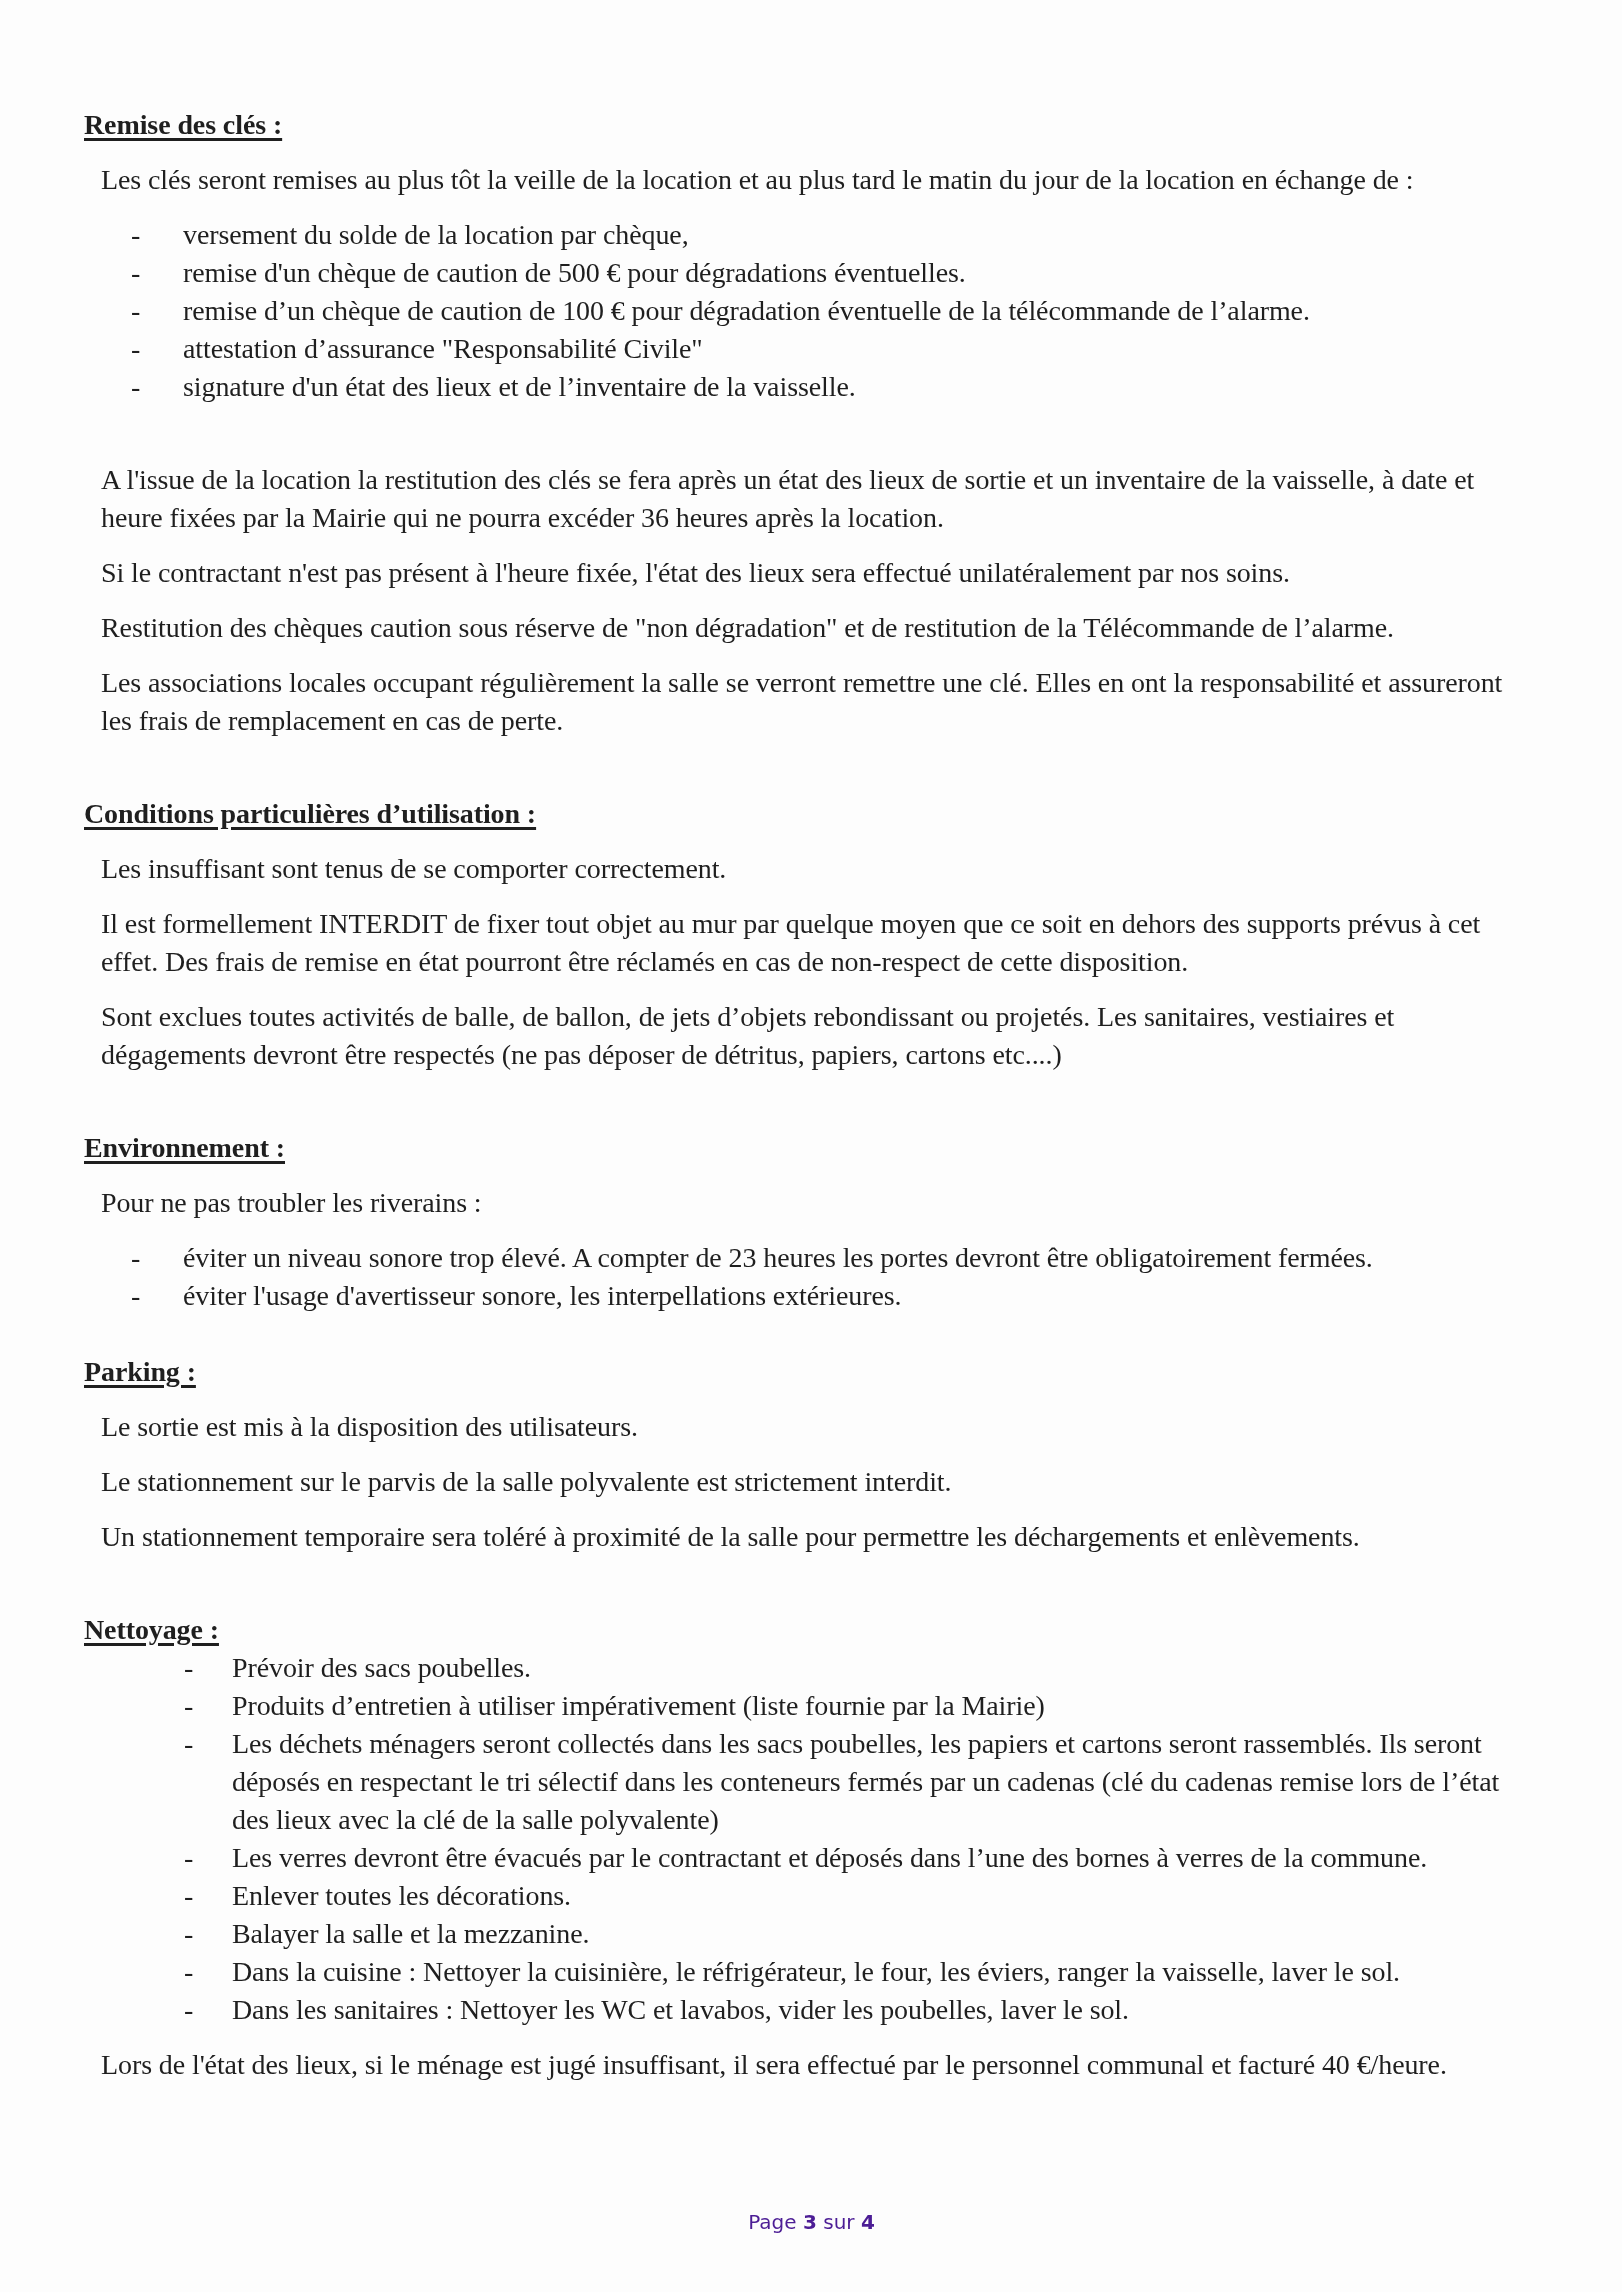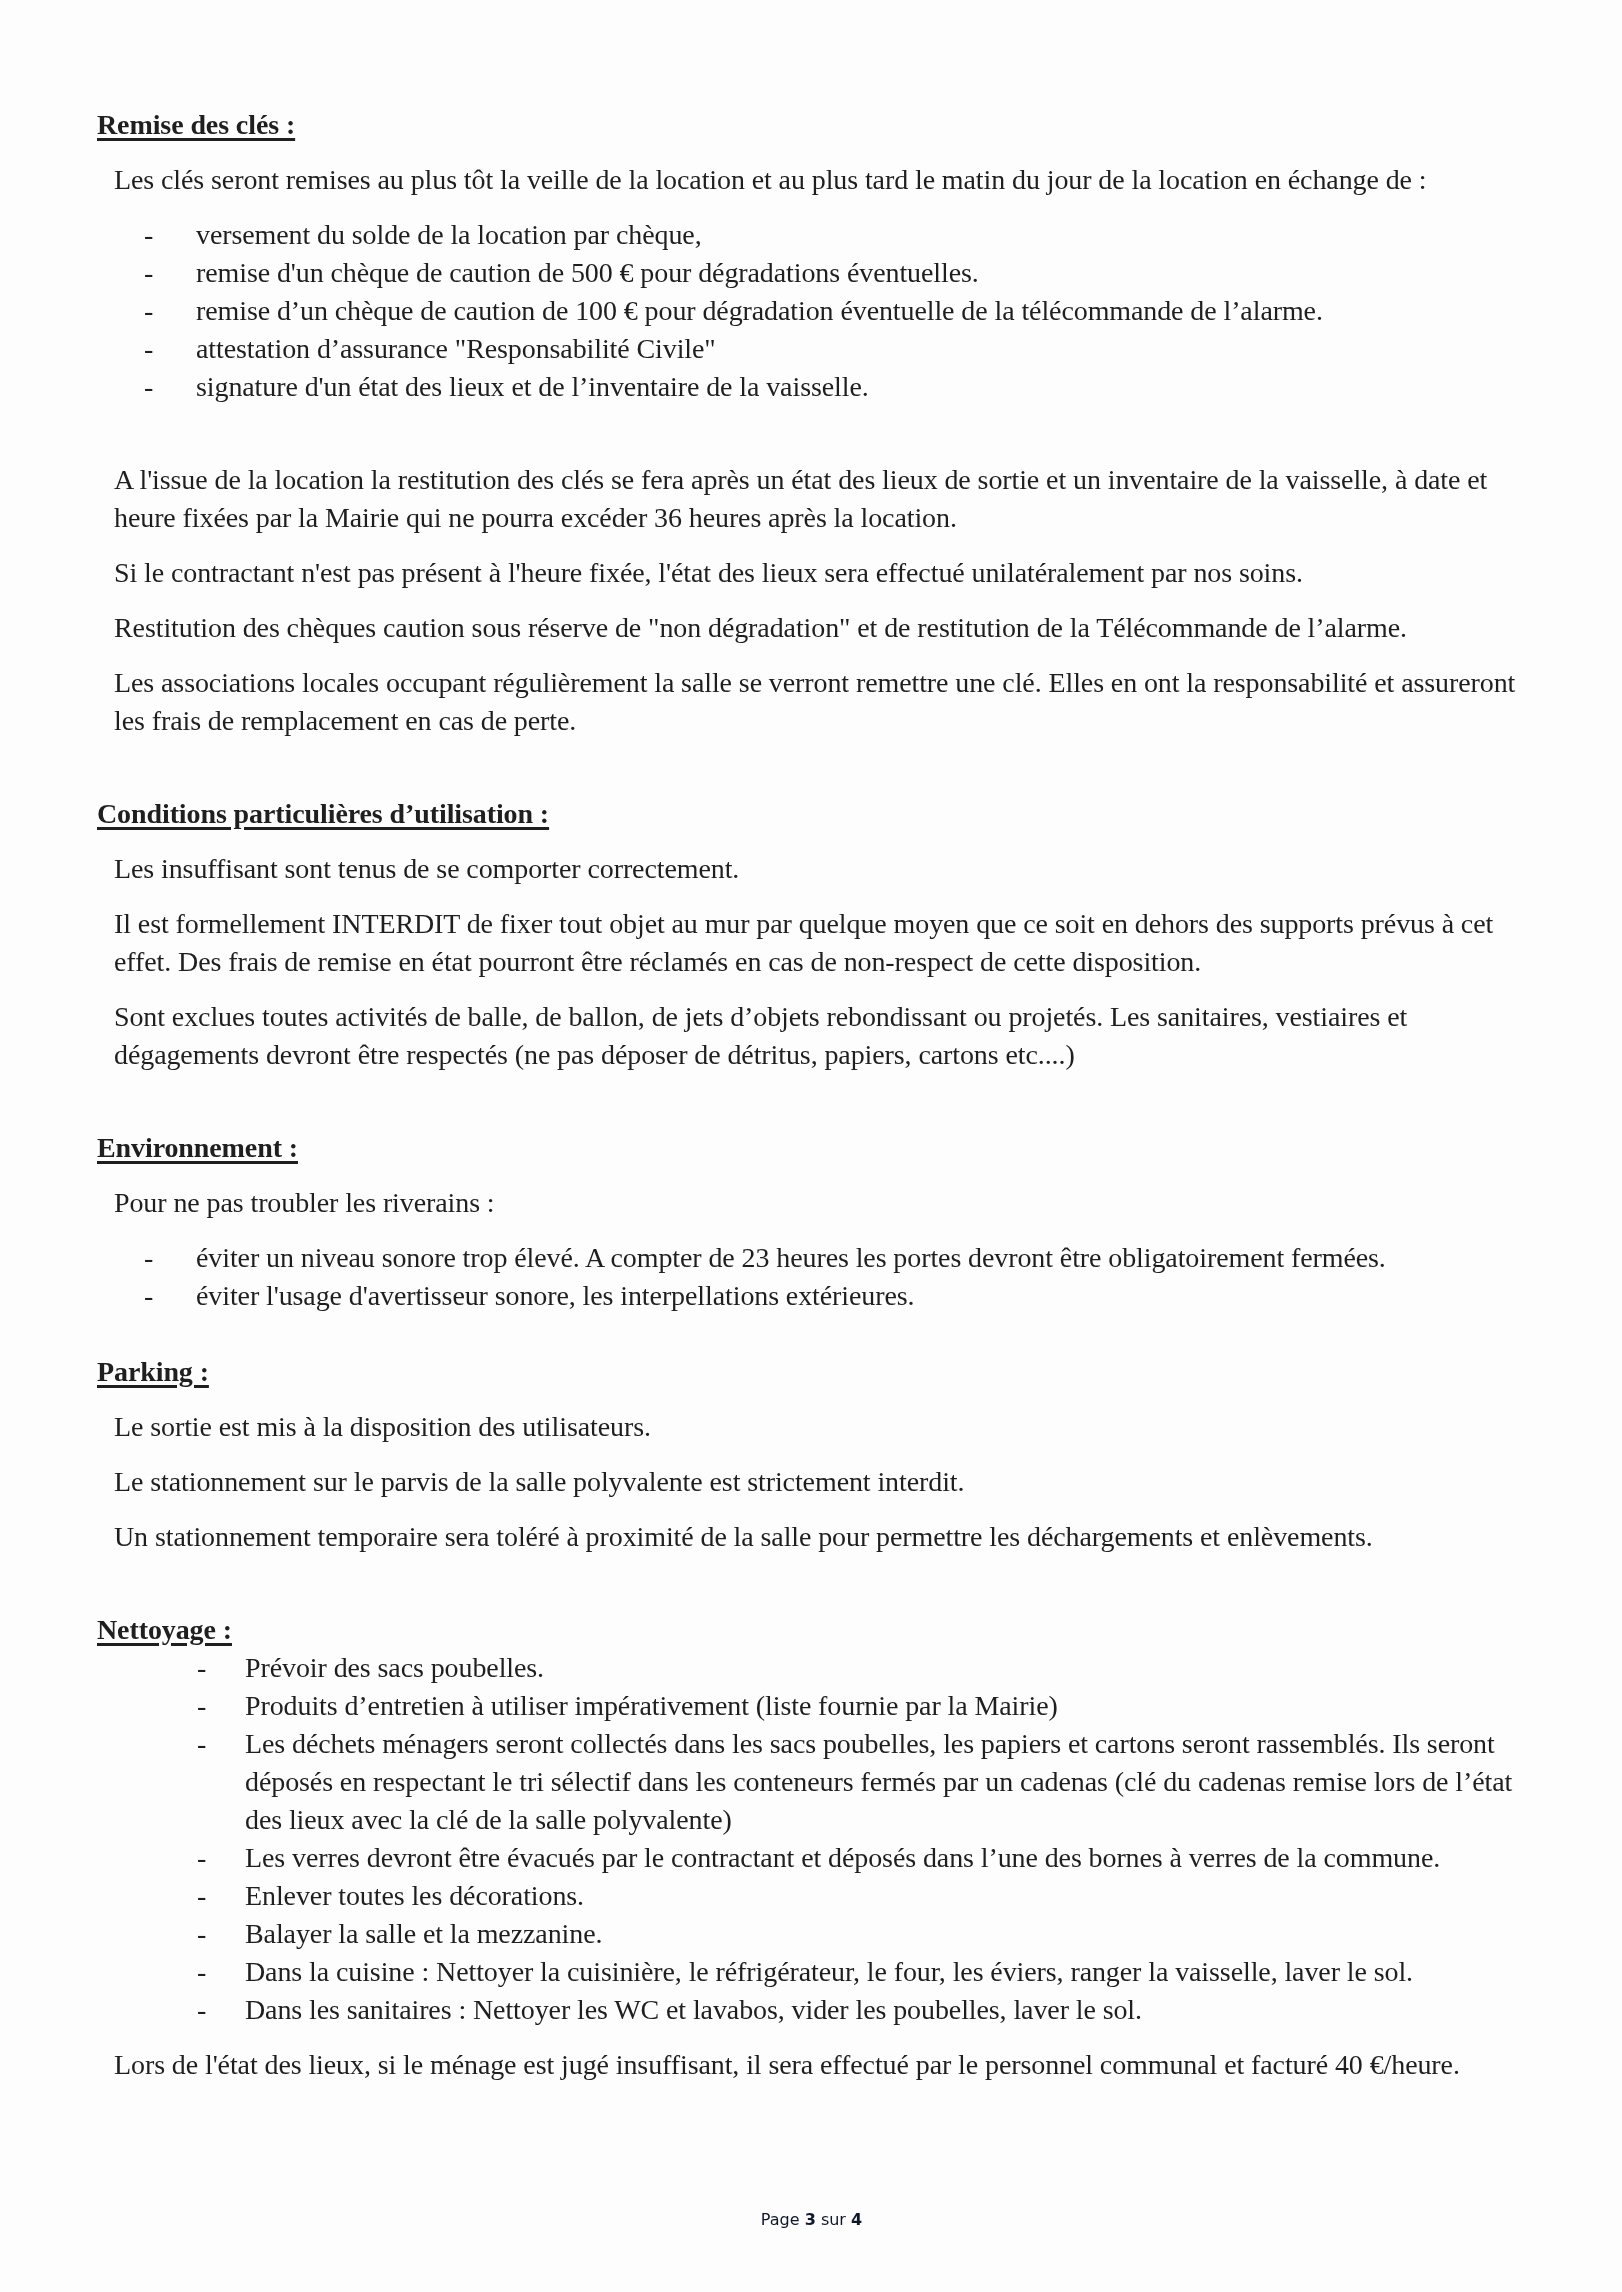--- a/index.html
+++ b/index.html
@@ -11,21 +11,21 @@
       width: 1623px;
       height: 2293px;
       position: relative;
       overflow: hidden;
       font-family: "Liberation Serif", "DejaVu Serif", serif;
       color: #1f1f1f;
       background: #fdfdfd;
     }
     .page {
       position: absolute;
-      left: 97px;
+      left: 84px;
       top: 106px;
       width: 1451px;
       font-size: 28px;
       line-height: 38px;
       letter-spacing: -0.1px;
     }
     .heading {
       font-weight: bold;
       text-decoration: underline;
       text-decoration-thickness: 2.7px;
@@ -65,22 +65,22 @@
       left: 100px;
       top: 0;
     }
     .footer {
       position: absolute;
       left: 0;
       width: 1623px;
       top: 2210px;
       text-align: center;
       font-family: "DejaVu Sans", "Liberation Sans", sans-serif;
-      font-size: 16px;
-      color: #0f172a;
+      font-size: 20px;
+      color: #4c1d95;
     }
     .footer b {
       font-weight: bold;
     }
   </style>
 </head>
 <body>
 
 <div class="page">
 

